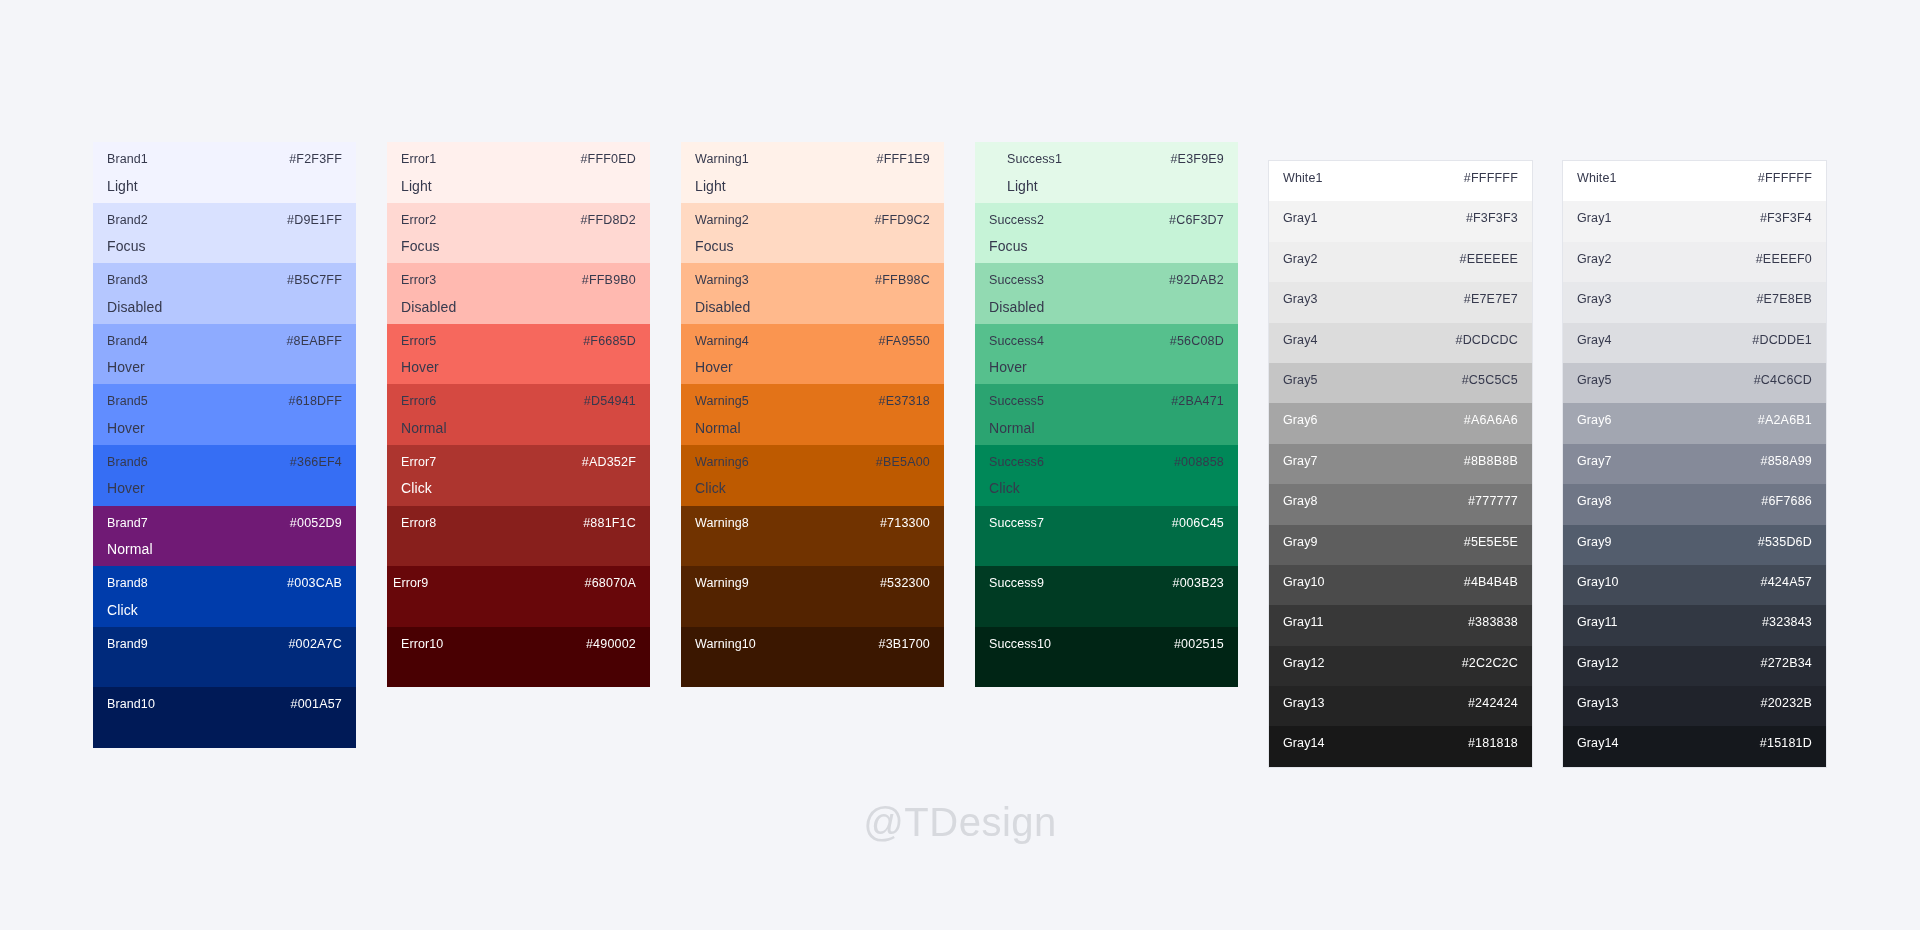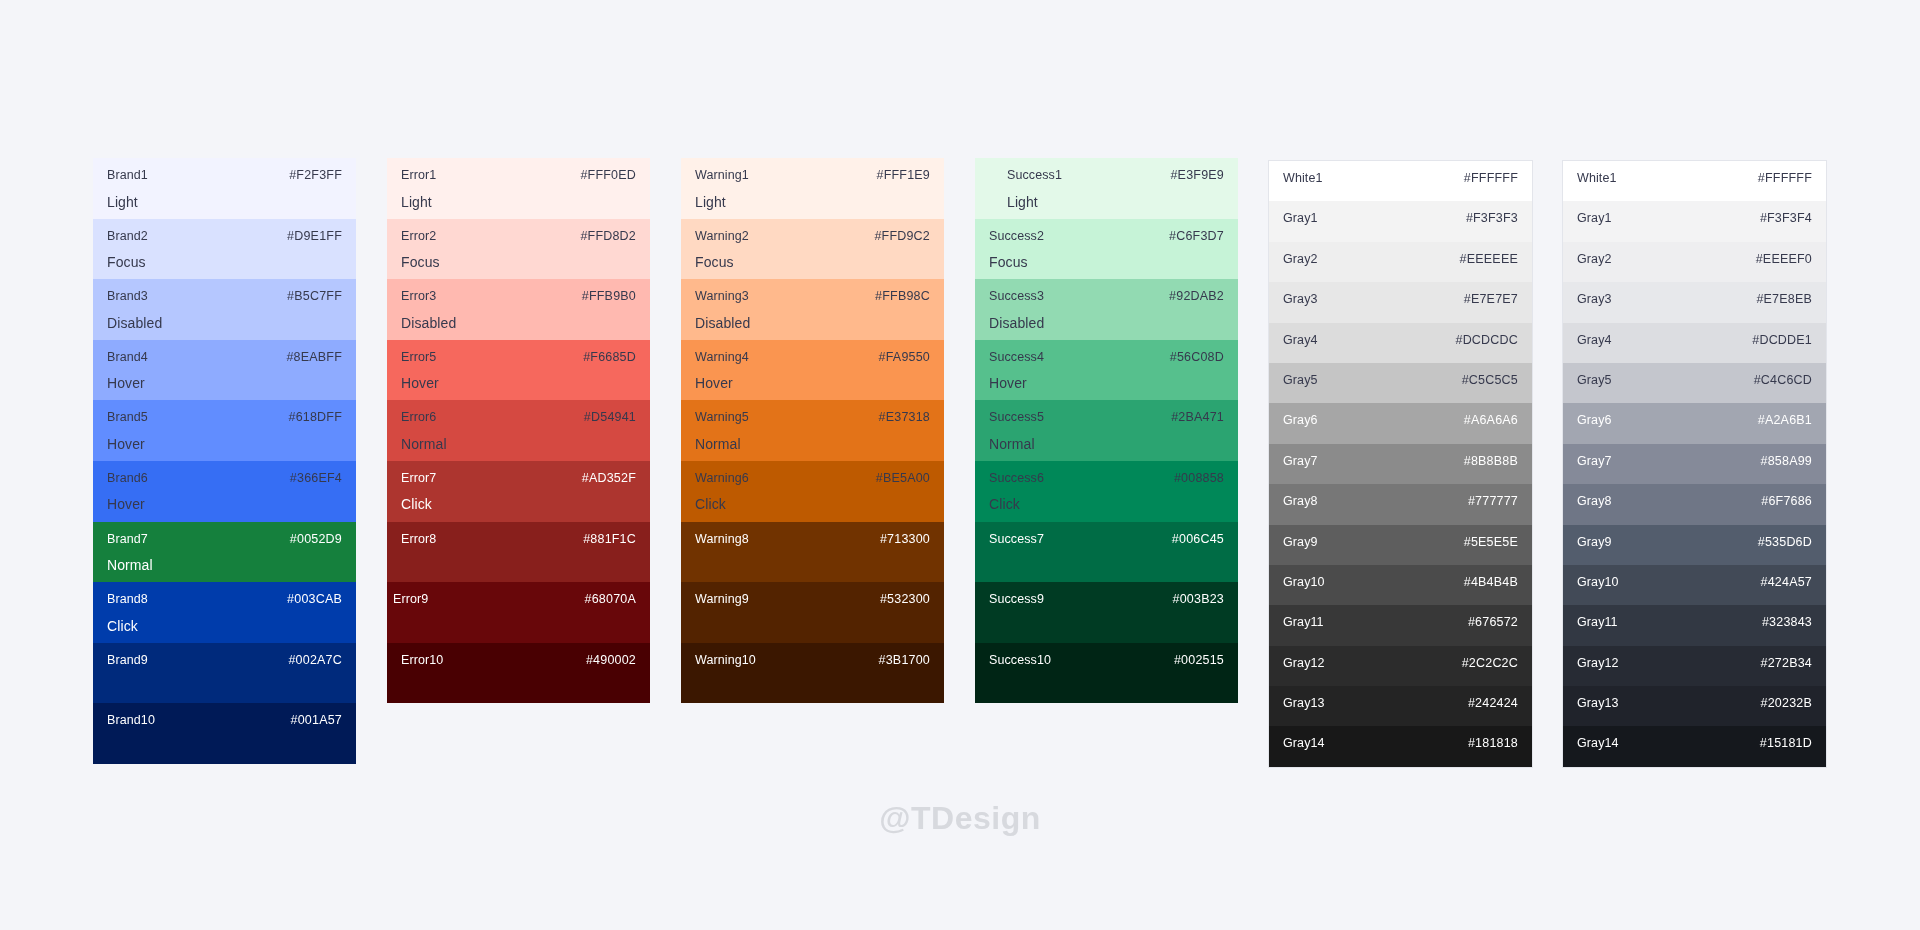--- a/index.html
+++ b/index.html
@@ -20,21 +20,21 @@
   #palette-board {
     position: absolute;
     left: 0; top: 0;
     width: 1920px;
     height: 930px;
   }
 
   
   .palette-card {
     position: absolute;
-    top: 158px;
+    top: 142px;
     width: 263px;
     overflow: hidden;
   }
   .palette-card.gray-card {
     top: 160px;
     width: 265px;
     border: 1px solid #E3E5EB;
     background: #fff;
   }
 
@@ -93,22 +93,22 @@
   .tone-light .swatch-hex,
   .tone-light .swatch-state  { color: #FFFFFF; }
 
   
   #watermark {
     position: absolute;
     left: 0;
     top: 800px;
     width: 1920px;
     text-align: center;
-    font-size: 32px;
-    font-weight: bold;
+    font-size: 40px;
+    font-weight: normal;
     color: #D7D9DE;
     letter-spacing: 0.5px;
     user-select: none;
   }
 </style>
 </head>
 <body style="background: rgb(244, 245, 249);">
 
 <div id="palette-board">
     <div class="palette-card" data-col="0">
@@ -147,21 +147,21 @@
         </div>
         <div class="swatch-state">Hover</div>
       </div>
       <div class="swatch tone-dark" style="background: rgb(54, 110, 244);">
         <div class="swatch-head">
           <span class="swatch-name">Brand6</span>
           <span class="swatch-hex">#366EF4</span>
         </div>
         <div class="swatch-state">Hover</div>
       </div>
-      <div class="swatch tone-light" style="background: #15803d;">
+      <div class="swatch tone-light" style="background: #701a75;">
         <div class="swatch-head">
           <span class="swatch-name">Brand7</span>
           <span class="swatch-hex">#0052D9</span>
         </div>
         <div class="swatch-state">Normal</div>
       </div>
       <div class="swatch tone-light" style="background: rgb(0, 60, 171);">
         <div class="swatch-head">
           <span class="swatch-name">Brand8</span>
           <span class="swatch-hex">#003CAB</span>
@@ -430,21 +430,21 @@
       </div>
       <div class="swatch tone-light" style="background: rgb(75, 75, 75);">
         <div class="swatch-head">
           <span class="swatch-name">Gray10</span>
           <span class="swatch-hex">#4B4B4B</span>
         </div>
       </div>
       <div class="swatch tone-light" style="background: rgb(56, 56, 56);">
         <div class="swatch-head">
           <span class="swatch-name">Gray11</span>
-          <span class="swatch-hex">#676572</span>
+          <span class="swatch-hex">#383838</span>
         </div>
       </div>
       <div class="swatch tone-light" style="background: rgb(44, 44, 44);">
         <div class="swatch-head">
           <span class="swatch-name">Gray12</span>
           <span class="swatch-hex">#2C2C2C</span>
         </div>
       </div>
       <div class="swatch tone-light" style="background: rgb(36, 36, 36);">
         <div class="swatch-head">

